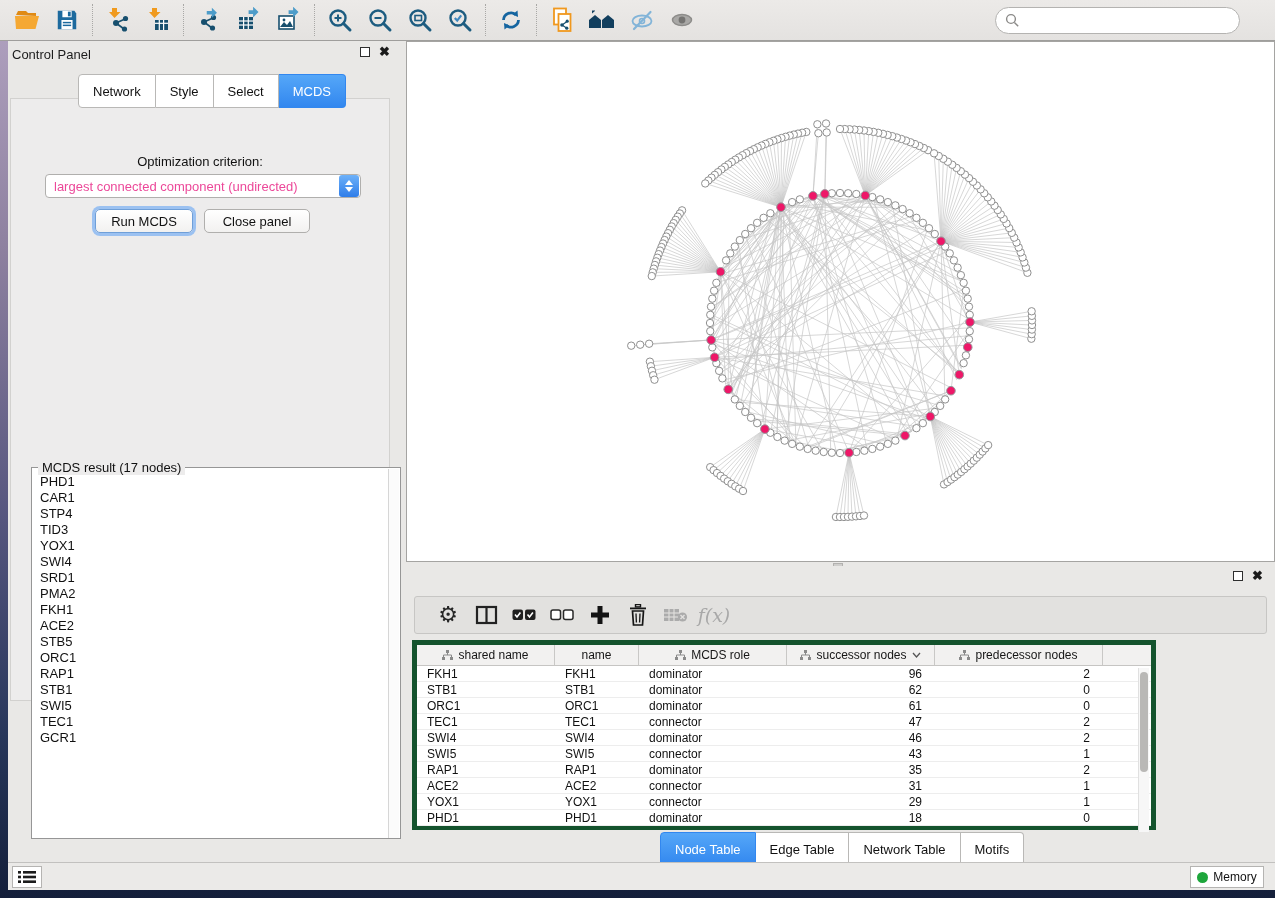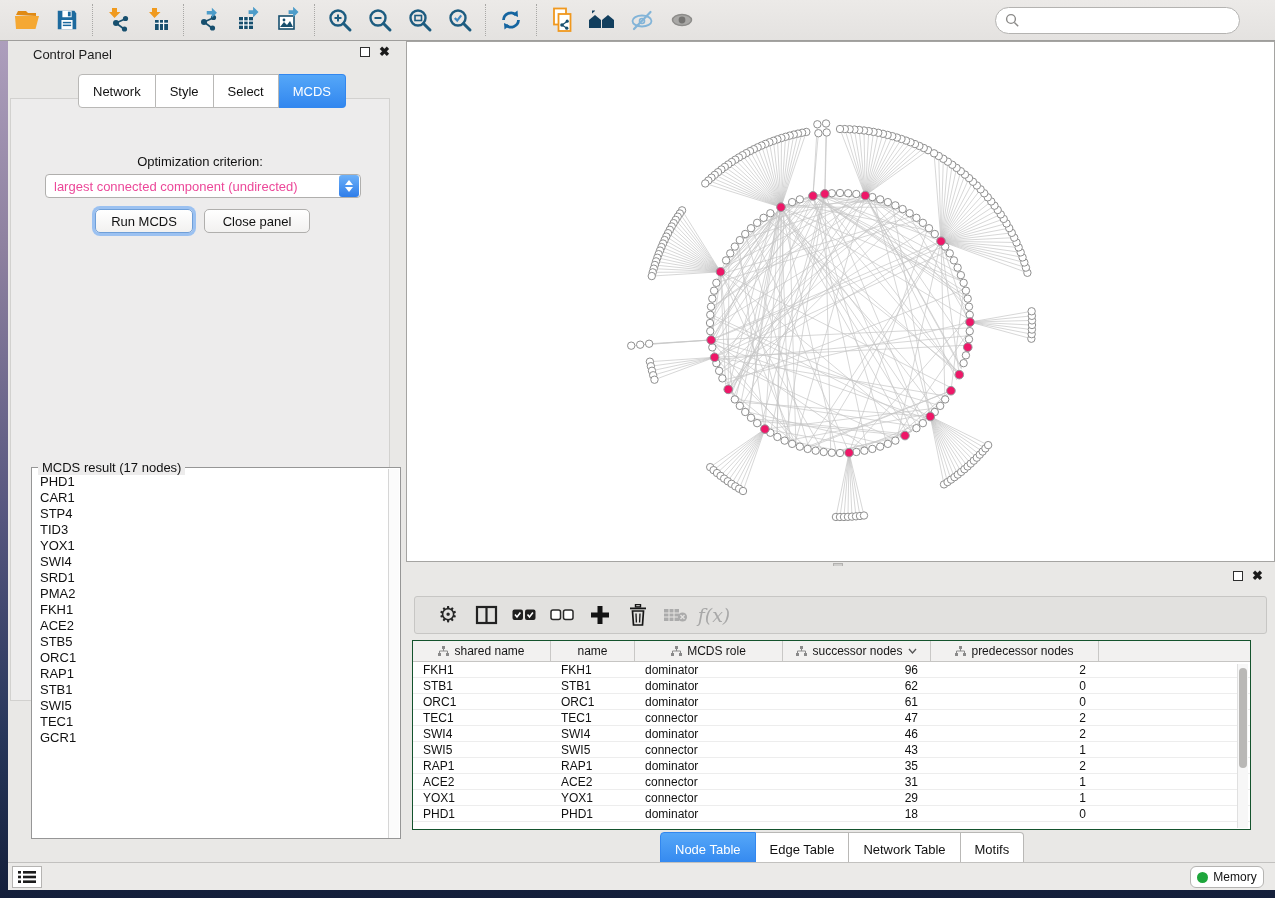--- a/index.html
+++ b/index.html
@@ -17,21 +17,21 @@
   .tb-gap { width:6px; }
   .searchbox { position:absolute; right:35px; top:7px; width:245px; height:27px; background:#fff;
     border:1px solid #b4b3b1; border-radius:14px; display:flex; align-items:center; padding-left:9px; }
 
   
   .main-bg { position:absolute; left:8px; top:41px; width:1267px; height:849px; background:#e9e8e6; }
 
   
   .cp { position:absolute; left:8px; top:41px; width:390px; height:821px; background:#e9e8e6; }
   .panel-title { font-size:13px; color:#1c1c1c; }
-  .cp-titlebar { position:absolute; left:0; top:0; width:100%; height:26px; display:flex; align-items:center; padding-left:25px; }
+  .cp-titlebar { position:absolute; left:0; top:0; width:100%; height:26px; display:flex; align-items:center; padding-left:4px; }
   .win-btns { position:absolute; top:6px; display:flex; gap:9px; align-items:center; }
   .cp .win-btns { right:8px; }
   .float-ic { width:10px; height:10px; border:1.5px solid #2e2e2e; background:#fff; }
   .close-ic { font-size:13px; font-weight:bold; color:#1a1a1a; line-height:10px; }
   .cp-content { position:absolute; left:2px; top:57px; width:380px; height:603px;
     background:#edecec; border:1px solid #d2d1cf; }
   .tabs-row { position:absolute; display:flex; }
   .cp .tabs-row { left:70px; top:33px; z-index:5; }
   .tab { height:21px; padding:16px 14px; background:#fff; border:1px solid #b9b8b6; border-left:none;
     font-size:13px; color:#111; display:flex; align-items:center; justify-content:center; }
@@ -71,41 +71,41 @@
 
   
   .tp { position:absolute; left:406px; top:566px; width:869px; height:294px; background:#e9e8e6; }
   .tp-titlebar { position:absolute; left:0; top:0; width:100%; height:24px; display:flex; align-items:center; padding-left:14px; }
   .tp .win-btns { right:12px; }
   .tp-toolbar { position:absolute; left:8px; top:30px; width:853px; height:38px; background:#e2e1df;
     border:1px solid #c7c6c4; border-radius:3px; display:flex; align-items:center; padding-left:14px; }
   .tp-ic { width:38px; height:30px; display:flex; align-items:center; justify-content:center; }
   .gear-glyph { font-size:22px; color:#262626; line-height:22px; }
   .fx-glyph { font-family:"DejaVu Serif", serif; font-style:italic; font-size:19px; color:#a8a8a8; }
-  .tablebox { position:absolute; left:6px; top:74px; width:839px; height:190px; background:#fff; border:1px solid #14532d; }
+  .tablebox { position:absolute; left:6px; top:74px; width:744px; height:190px; background:#fff; border:5px solid #14532d; }
   .thead { display:flex; height:21px; background:#f2f1f0; border-bottom:1px solid #c6c5c3; }
   .th { display:flex; align-items:center; justify-content:center; gap:5px; font-size:12px; color:#161616;
     border-right:1px solid #c9c8c6; position:relative; }
   .th .lab { transform:translateY(0); }
   .c1{width:138px;} .c2{width:84px;} .c3{width:148px;} .c4{width:148px;} .c5{width:168px;} .cfill{flex:1;border-right:none;}
   .tbody { display:flex; flex-direction:column; }
   .tr { display:flex; height:16px; border-bottom:1px solid #ededed; }
   .td { font-size:12px; color:#111; padding-left:10px; display:flex; align-items:center; }
   .td.num { justify-content:flex-end; padding-right:13px; padding-left:0; }
   .tb-scroll { position:absolute; right:2px; top:23px; width:11px; height:164px; background:#f7f7f7; border-left:1px solid #e0e0e0; }
   .tb-thumb { position:absolute; left:1px; top:4px; width:8px; height:100px; background:#b9b8b6; border-radius:4px; }
   .tp .tabs-row { left:254px; top:266px; }
   .tp .tab { height:22px; }
 
   
   .statusbar { position:absolute; left:8px; top:862px; width:1267px; height:28px; background:#ebeae8; border-top:1px solid #c2c1bf; }
   .list-btn { position:absolute; left:4px; top:3px; width:30px; height:22px; background:#fff; border:1px solid #b5b4b2;
     display:flex; align-items:center; justify-content:center; }
   .mem-btn { position:absolute; right:11px; top:3px; width:74px; height:22px; background:#fff; border:1px solid #b5b4b2;
-    border-radius:6px; display:flex; align-items:center; justify-content:center; gap:5px; font-size:12px; color:#111; }
+    border-radius:0; display:flex; align-items:center; justify-content:center; gap:5px; font-size:12px; color:#111; }
   .mem-dot { width:11px; height:11px; border-radius:50%; background:#1ea63c; }
   svg { display:block; }
 </style>
 </head>
 <body>
 
 <div class="screen">
 
   <div class="toolbar">
     <div class="tb-ic">

